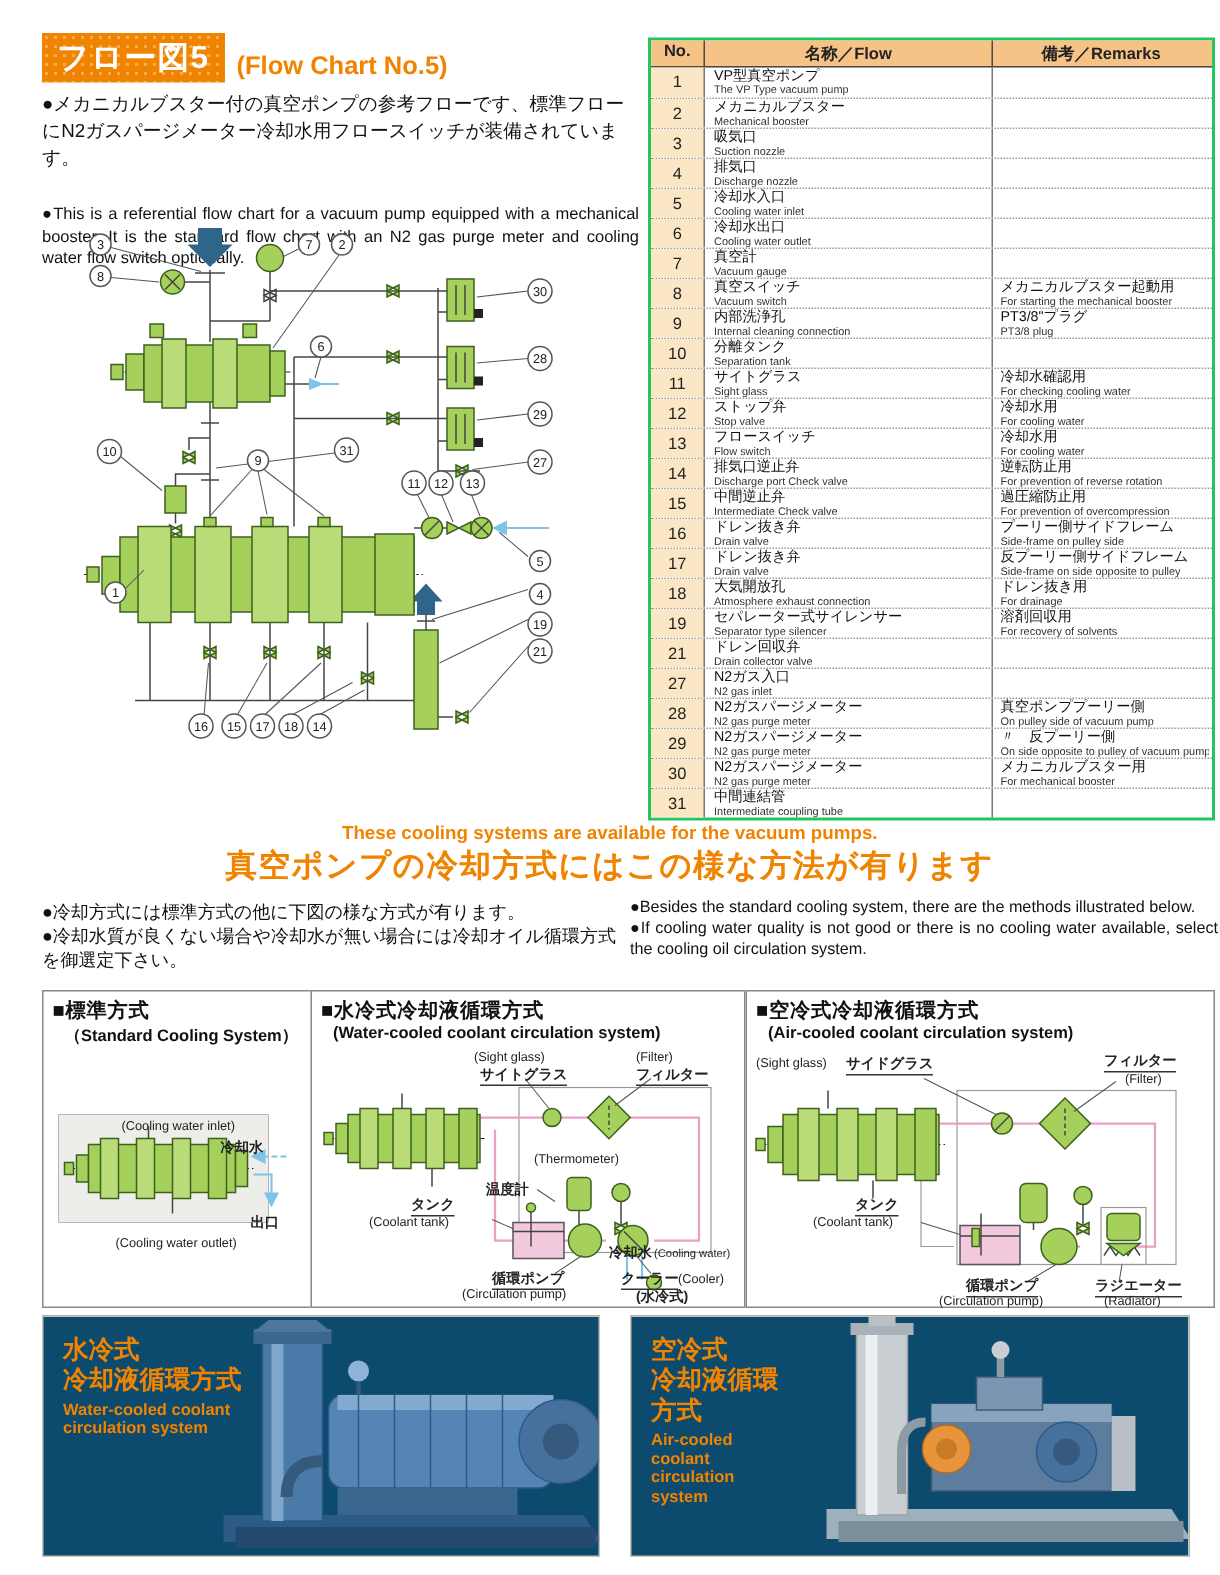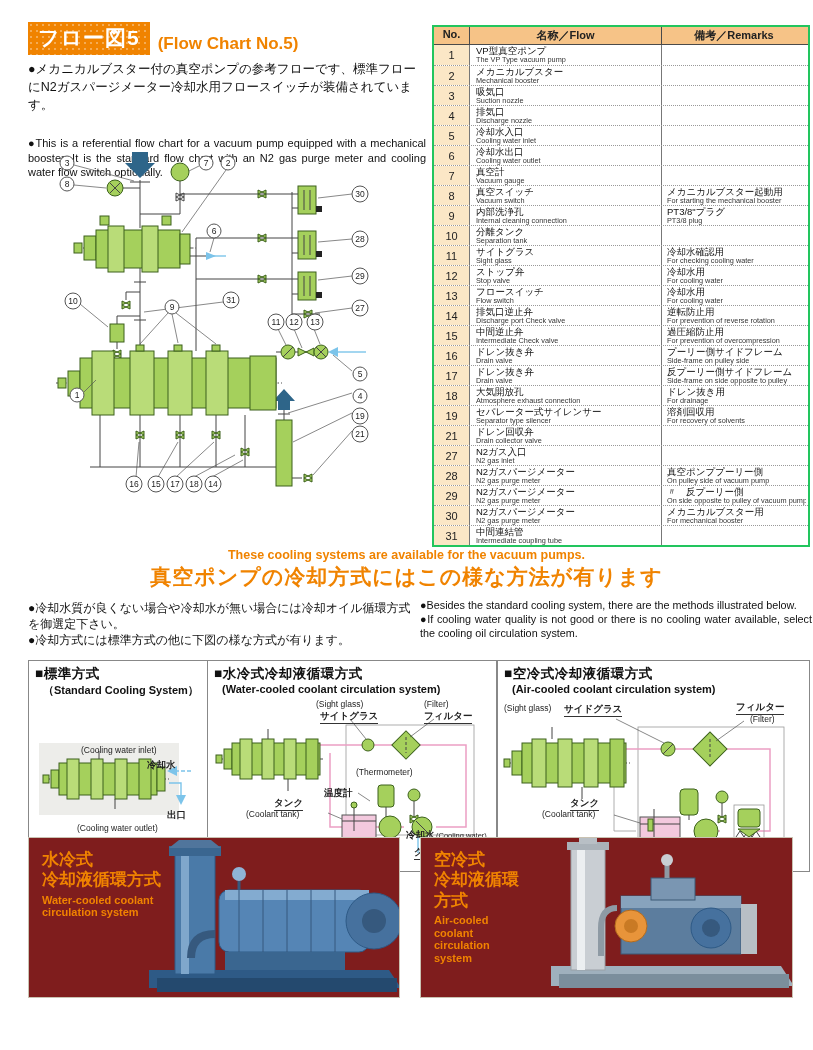--- a/index.html
+++ b/index.html
@@ -62,21 +62,21 @@
   .panel h3 { font-size:13.5px; color:#111; padding:4px 0 0 6px; letter-spacing:0.5px; }
   .panel h4 { font-size:11px; font-weight:bold; color:#111; padding:0 0 0 14px; }
   .p-lab { position:absolute; font-size:8.5px; color:#222; white-space:nowrap; }
   .p-lab.b { font-weight:bold; font-size:9.5px; }
   .p-lab.u { border-bottom:1px solid #333; }
   .psvg { position:absolute; left:0; }
   .pink { stroke:#ec9fc4; stroke-width:1.5; fill:none; }
   .gray { stroke:#999; stroke-width:0.8; fill:none; }
 
   
-  .photo { position:absolute; top:837px; height:161px; background:#7f1d1d; border:1px solid #c9c2b2; overflow:hidden; }
+  .photo { position:absolute; top:877px; height:161px; background:#0c4a6e; border:1px solid #c9c2b2; overflow:hidden; }
   .photo .cap { position:absolute; left:13px; top:12px; z-index:2; }
   .photo .cap .jp { color:#f08300; font-weight:bold; font-size:17px; line-height:1.2; white-space:pre-line; }
   .photo .cap .en { color:#f08300; font-weight:bold; font-size:11px; line-height:1.15; margin-top:3px; white-space:pre-line; width:120px; }
 </style>
 </head>
 <body>
 
 <div class="page">
 
   <div class="flow-header">
@@ -602,22 +602,22 @@
         </div>
       </div>
   </div>
 
   <div class="banner">
     <div class="en">These cooling systems are available for the vacuum pumps.</div>
     <div class="jp">真空ポンプの冷却方式にはこの様な方法が有ります</div>
   </div>
 
   <div class="notes-left">
+    <p>●冷却方式には標準方式の他に下図の様な方式が有ります。</p>
     <p>●冷却水質が良くない場合や冷却水が無い場合には冷却オイル循環方式を御選定下さい。</p>
-    <p>●冷却方式には標準方式の他に下図の様な方式が有ります。</p>
   </div>
   <div class="notes-right">
     <p>●Besides the standard cooling system, there are the methods illustrated below.</p>
     <p>●If cooling water quality is not good or there is no cooling water available, select the cooling oil circulation system.</p>
   </div>
 
   <div class="panel" style="left:28px; width:182px;">
     <h3>■標準方式</h3>
     <h4>（Standard Cooling System）</h4>
     <svg class="psvg" style="top:52px;" width="177" height="158" viewBox="0 0 177 158">

